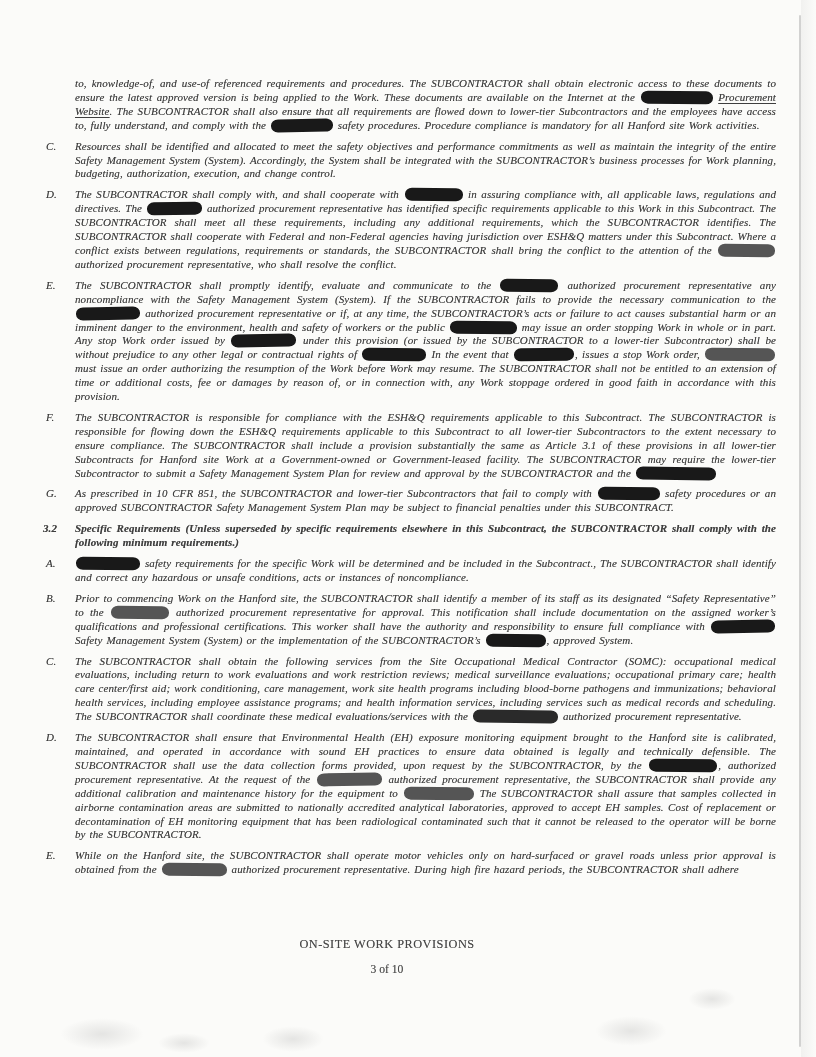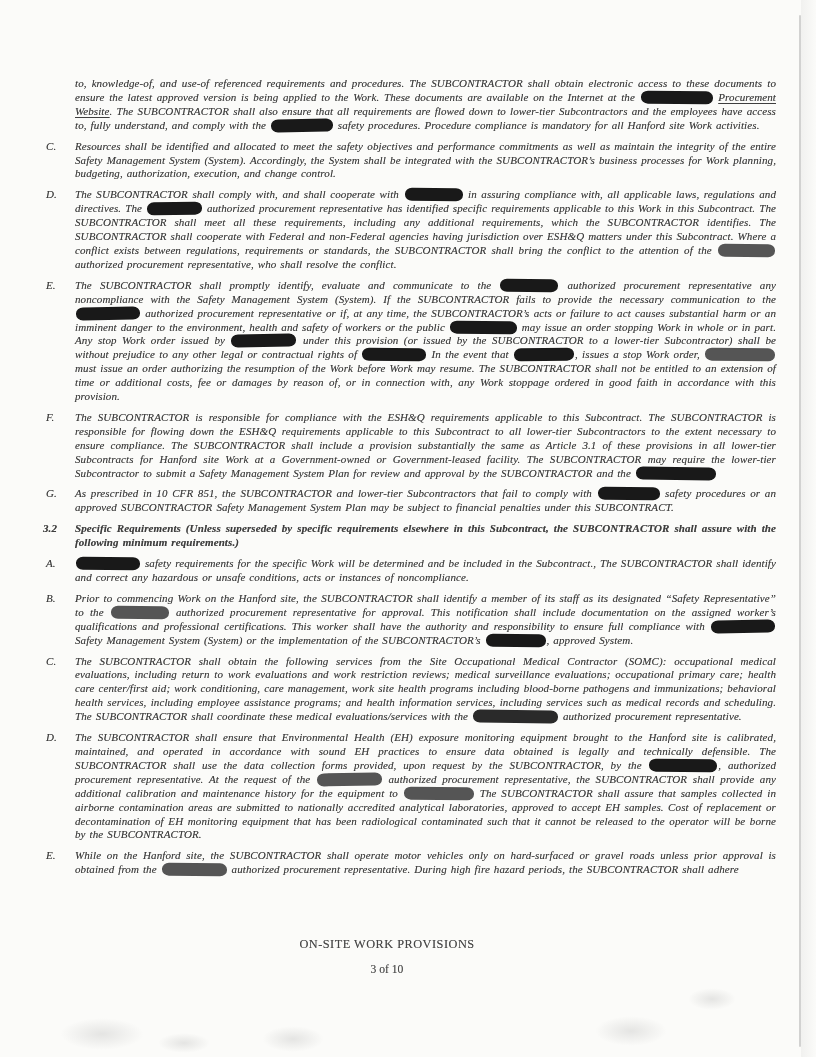--- a/index.html
+++ b/index.html
@@ -76,21 +76,21 @@
 <body>
 
 <div class="page">
   <div class="doc" id="doc-body">
       <div class="para"><span class="trun">to, knowledge-of, and use-of referenced requirements and procedures.  The SUBCONTRACTOR shall obtain electronic access to these documents to ensure the latest approved version is being applied to the Work.  These documents are available on the Internet at the </span><span class="redaction" style="width: 72px; background: rgb(25, 25, 25); transform: rotate(0.7deg);"></span><span class="trun"> </span><span class="trun underline">Procurement Website</span><span class="trun">. The SUBCONTRACTOR shall also ensure that all requirements are flowed down to lower-tier Subcontractors and the employees have access to, fully understand, and comply with the </span><span class="redaction" style="width: 62px; background: rgb(25, 25, 25); transform: rotate(-0.9deg);"></span><span class="trun"> safety procedures.  Procedure compliance is mandatory for all Hanford site Work activities.</span></div>
       <div class="para"><span class="plabel">C.</span><span class="trun">Resources shall be identified and allocated to meet the safety objectives and performance commitments as well as maintain the integrity of the entire Safety Management System (System).  Accordingly, the System shall be integrated with the SUBCONTRACTOR’s business processes for Work planning, budgeting, authorization, execution, and change control.</span></div>
       <div class="para"><span class="plabel">D.</span><span class="trun">The SUBCONTRACTOR shall comply with, and shall cooperate with </span><span class="redaction" style="width: 58px; background: rgb(25, 25, 25); transform: rotate(0.7deg);"></span><span class="trun"> in assuring compliance with, all applicable laws, regulations and directives.  The </span><span class="redaction" style="width: 55px; background: rgb(25, 25, 25); transform: rotate(-0.9deg);"></span><span class="trun"> authorized procurement representative has identified specific requirements applicable to this Work in this Subcontract.  The SUBCONTRACTOR shall meet all these requirements, including any additional requirements, which the SUBCONTRACTOR identifies.  The SUBCONTRACTOR shall cooperate with Federal and non-Federal agencies having jurisdiction over ESH&amp;Q matters under this Subcontract.  Where a conflict exists between regulations, requirements or standards, the SUBCONTRACTOR shall bring the conflict to the attention of the </span><span class="redaction" style="width: 57px; background: rgb(85, 85, 85); transform: rotate(0.7deg);"></span><span class="trun"> authorized procurement representative, who shall resolve the conflict.</span></div>
       <div class="para"><span class="plabel">E.</span><span class="trun">The SUBCONTRACTOR shall promptly identify, evaluate and communicate to the </span><span class="redaction" style="width: 58px; background: rgb(25, 25, 25); transform: rotate(0.7deg);"></span><span class="trun"> authorized procurement representative any noncompliance with the Safety Management System (System).  If the SUBCONTRACTOR fails to provide the necessary communication to the </span><span class="redaction" style="width: 64px; background: rgb(25, 25, 25); transform: rotate(-0.9deg);"></span><span class="trun"> authorized procurement representative or if, at any time, the SUBCONTRACTOR’s acts or failure to act causes substantial harm or an imminent danger to the environment, health and safety of workers or the public </span><span class="redaction" style="width: 67px; background: rgb(25, 25, 25); transform: rotate(0.7deg);"></span><span class="trun"> may issue an order stopping Work in whole or in part.  Any stop Work order issued by </span><span class="redaction" style="width: 65px; background: rgb(25, 25, 25); transform: rotate(-0.9deg);"></span><span class="trun"> under this provision (or issued by the SUBCONTRACTOR to a lower-tier Subcontractor) shall be without prejudice to any other legal or contractual rights of </span><span class="redaction" style="width: 64px; background: rgb(25, 25, 25); transform: rotate(0.7deg);"></span><span class="trun">  In the event that </span><span class="redaction" style="width: 60px; background: rgb(25, 25, 25); transform: rotate(-0.9deg);"></span><span class="trun">, issues a stop Work order, </span><span class="redaction" style="width: 70px; background: rgb(85, 85, 85); transform: rotate(0.7deg);"></span><span class="trun"> must issue an order authorizing the resumption of the Work before Work may resume.  The SUBCONTRACTOR shall not be entitled to an extension of time or additional costs, fee or damages by reason of, or in connection with, any Work stoppage ordered in good faith in accordance with this provision.</span></div>
       <div class="para"><span class="plabel">F.</span><span class="trun">The SUBCONTRACTOR is responsible for compliance with the ESH&amp;Q requirements applicable to this Subcontract.  The SUBCONTRACTOR is responsible for flowing down the ESH&amp;Q requirements applicable to this Subcontract to all lower-tier Subcontractors to the extent necessary to ensure compliance. The SUBCONTRACTOR shall include a provision substantially the same as Article 3.1 of these provisions in all lower-tier Subcontracts for Hanford site Work at a Government-owned or Government-leased facility.  The SUBCONTRACTOR may require the lower-tier Subcontractor to submit a Safety Management System Plan for review and approval by the SUBCONTRACTOR and the </span><span class="redaction" style="width: 80px; background: rgb(25, 25, 25); transform: rotate(0.7deg);"></span></div>
       <div class="para"><span class="plabel">G.</span><span class="trun">As prescribed in 10 CFR 851, the SUBCONTRACTOR and lower-tier Subcontractors that fail to comply with </span><span class="redaction" style="width: 62px; background: rgb(25, 25, 25); transform: rotate(0.7deg);"></span><span class="trun"> safety procedures or an approved SUBCONTRACTOR Safety Management System Plan may be subject to financial penalties under this SUBCONTRACT.</span></div>
-      <div class="para bold heading"><span class="plabel">3.2</span><span class="trun">Specific Requirements (Unless superseded by specific requirements elsewhere in this Subcontract, the SUBCONTRACTOR shall assure with the following minimum requirements.)</span></div>
+      <div class="para bold heading"><span class="plabel">3.2</span><span class="trun">Specific Requirements (Unless superseded by specific requirements elsewhere in this Subcontract, the SUBCONTRACTOR shall comply with the following minimum requirements.)</span></div>
       <div class="para"><span class="plabel">A.</span><span class="redaction" style="width: 64px; background: rgb(25, 25, 25); transform: rotate(0.7deg);"></span><span class="trun"> safety requirements for the specific Work will be determined and be included in the Subcontract.,  The SUBCONTRACTOR shall identify and correct any hazardous or unsafe conditions, acts or instances of noncompliance.</span></div>
       <div class="para"><span class="plabel">B.</span><span class="trun">Prior to commencing Work on the Hanford site, the SUBCONTRACTOR shall identify a member of its staff as its designated “Safety Representative” to the </span><span class="redaction" style="width: 58px; background: rgb(85, 85, 85); transform: rotate(0.7deg);"></span><span class="trun"> authorized procurement representative for approval. This notification shall include documentation on the assigned worker’s qualifications and professional certifications. This worker shall have the authority and responsibility to ensure full compliance with </span><span class="redaction" style="width: 64px; background: rgb(25, 25, 25); transform: rotate(-0.9deg);"></span><span class="trun"> Safety Management System (System) or the implementation of the SUBCONTRACTOR’s </span><span class="redaction" style="width: 60px; background: rgb(25, 25, 25); transform: rotate(0.7deg);"></span><span class="trun">, approved System.</span></div>
       <div class="para"><span class="plabel">C.</span><span class="trun">The SUBCONTRACTOR shall obtain the following services from the Site Occupational Medical Contractor (SOMC): occupational medical evaluations, including return to work evaluations and work restriction reviews; medical surveillance evaluations; occupational primary care; health care center/first aid; work conditioning, care management, work site health programs including blood-borne pathogens and immunizations; behavioral health services, including employee assistance programs; and health information services, including services such as medical records and scheduling.  The SUBCONTRACTOR shall coordinate these medical evaluations/services with the </span><span class="redaction" style="width: 85px; background: rgb(42, 42, 42); transform: rotate(0.7deg);"></span><span class="trun"> authorized procurement representative.</span></div>
       <div class="para"><span class="plabel">D.</span><span class="trun">The SUBCONTRACTOR shall ensure that Environmental Health (EH) exposure monitoring equipment brought to the Hanford site is calibrated, maintained, and operated in accordance with sound EH practices to ensure data obtained is legally and technically defensible.  The SUBCONTRACTOR shall use the data collection forms provided, upon request by the SUBCONTRACTOR, by the </span><span class="redaction" style="width: 68px; background: rgb(25, 25, 25); transform: rotate(0.7deg);"></span><span class="trun">, authorized procurement representative.  At the request of the </span><span class="redaction" style="width: 65px; background: rgb(85, 85, 85); transform: rotate(-0.9deg);"></span><span class="trun"> authorized procurement representative, the SUBCONTRACTOR shall provide any additional calibration and maintenance history for the equipment to </span><span class="redaction" style="width: 70px; background: rgb(85, 85, 85); transform: rotate(0.7deg);"></span><span class="trun">  The SUBCONTRACTOR shall assure that samples collected in airborne contamination areas are submitted to nationally accredited analytical laboratories, approved to accept EH samples.  Cost of replacement or decontamination of EH monitoring equipment that has been radiological contaminated such that it cannot be released to the operator will be borne by the SUBCONTRACTOR.</span></div>
       <div class="para"><span class="plabel">E.</span><span class="trun">While on the Hanford site, the SUBCONTRACTOR shall operate motor vehicles only on hard-surfaced or gravel roads unless prior approval is obtained from the </span><span class="redaction" style="width: 65px; background: rgb(85, 85, 85); transform: rotate(0.7deg);"></span><span class="trun"> authorized procurement representative.  During high fire hazard periods, the SUBCONTRACTOR shall adhere</span></div>
     </div>
 
   <div class="footer-title">ON-SITE WORK PROVISIONS</div>
   <div class="footer-page">3 of 10</div>
 

